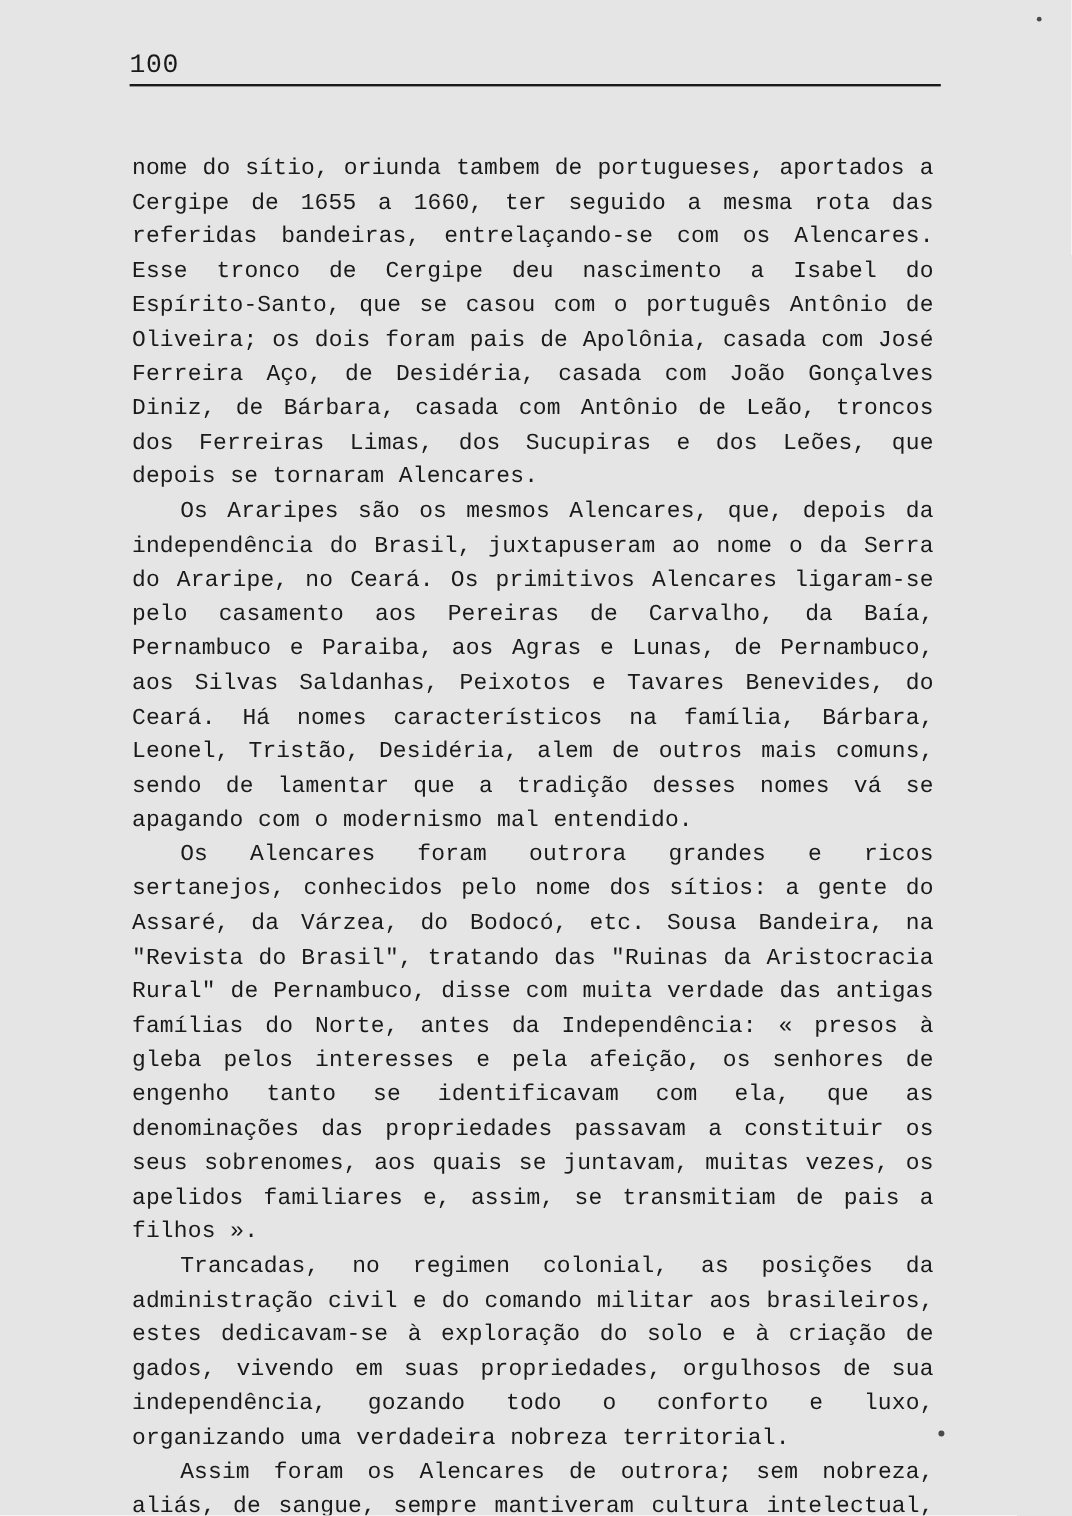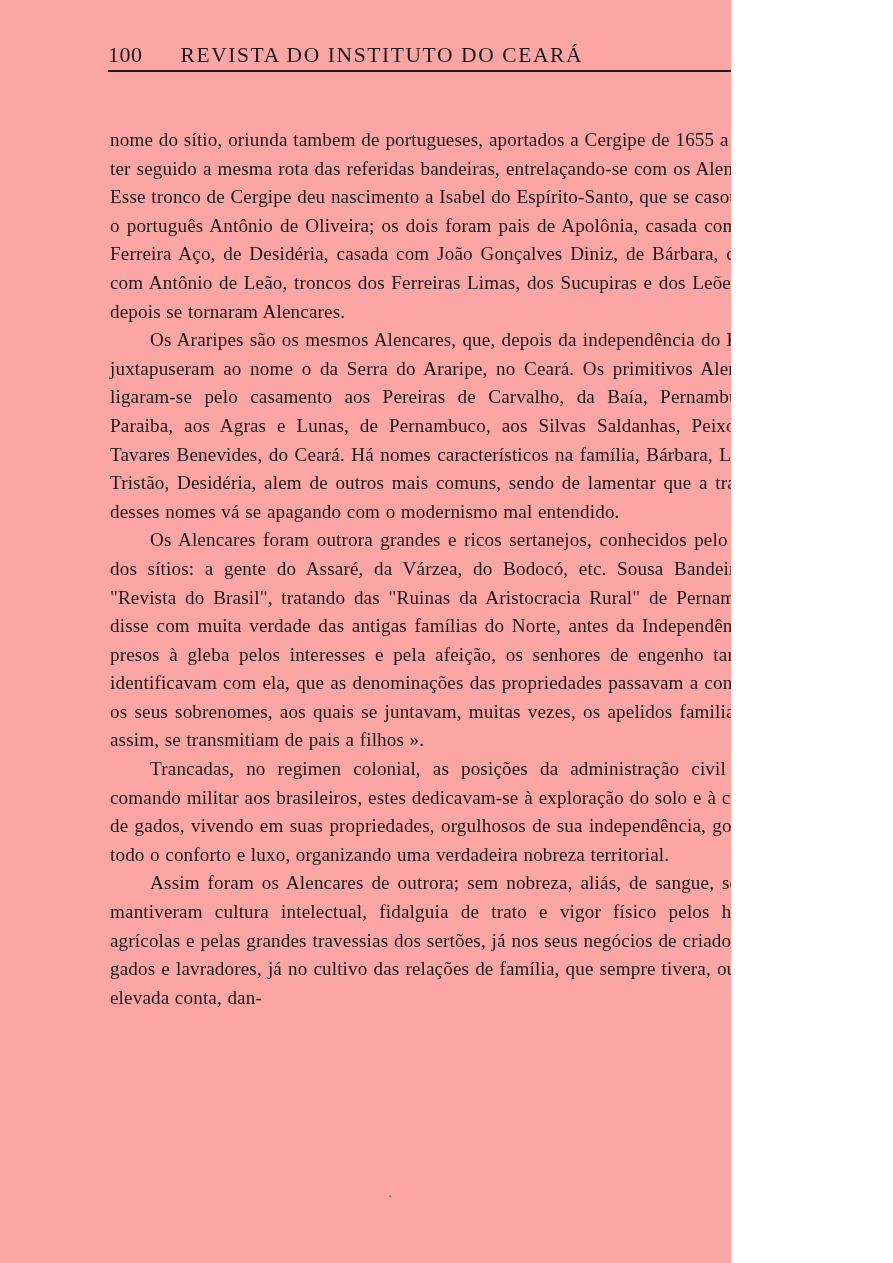--- a/index.html
+++ b/index.html
@@ -2,25 +2,25 @@
 <html><head>
 <meta charset="utf-8">
 <style>
   html, body {
     margin: 0;
     padding: 0;
     background: #ffffff;
   }
   .page {
     position: relative;
-    width: 731px;
+    width: 893px;
     height: 1263px;
-    background: #fca5a5;
+    background: #e5e5e5;
     overflow: hidden;
-    font-family: Liberation Serif, serif;
+    font-family: Liberation Mono, monospace;
     color: #1a1a1a;
   }
   .speck {
     position: absolute;
     background: #4a4a4a;
     border-radius: 50%;
   }
   .speck.s1 { left: 864px; top: 14px; width: 4px; height: 4px; }
   .speck.s2 { left: 782px; top: 1192px; width: 5px; height: 5px; }
 
@@ -77,21 +77,20 @@
 </head>
 <body>
 
 <div class="page">
 
   <div class="speck s1"></div>
   <div class="speck s2"></div>
 
   <div class="header">
     <span class="folio">100</span>
-    <span class="running-title">REVISTA DO INSTITUTO DO CEARÁ</span>
   </div>
 
   <div class="body-text">
     <p>nome do sítio, oriunda tambem de portugueses, aportados a Cergipe de 1655 a 1660, ter seguido a mesma rota das referidas bandeiras, entrelaçando-se com os Alencares. Esse tronco de Cergipe deu nascimento a Isabel do Espírito-Santo, que se casou com o português Antônio de Oliveira; os dois foram pais de Apolônia, casada com José Ferreira Aço, de Desidéria, casada com João Gonçalves Diniz, de Bárbara, casada com Antônio de Leão, troncos dos Ferreiras Limas, dos Sucupiras e dos Leões, que depois se tornaram Alencares.</p>
     <p class="indent">Os Araripes são os mesmos Alencares, que, depois da independência do Brasil, juxtapuseram ao nome o da Serra do Araripe, no Ceará. Os primitivos Alencares ligaram-se pelo casamento aos Pereiras de Carvalho, da Baía, Pernambuco e Paraiba, aos Agras e Lunas, de Pernambuco, aos Silvas Saldanhas, Peixotos e Tavares Benevides, do Ceará. Há nomes característicos na família, Bárbara, Leonel, Tristão, Desidéria, alem de outros mais comuns, sendo de lamentar que a tradição desses nomes vá se apagando com o modernismo mal entendido.</p>
     <p class="indent">Os Alencares foram outrora grandes e ricos sertanejos, conhecidos pelo nome dos sítios: a gente do Assaré, da Várzea, do Bodocó, etc. Sousa Bandeira, na "Revista do Brasil", tratando das "Ruinas da Aristocracia Rural" de Pernambuco, disse com muita verdade das antigas famílias do Norte, antes da Independência: « presos à gleba pelos interesses e pela afeição, os senhores de engenho tanto se identificavam com ela, que as denominações das propriedades passavam a constituir os seus sobrenomes, aos quais se juntavam, muitas vezes, os apelidos familiares e, assim, se transmitiam de pais a filhos ».</p>
     <p class="indent">Trancadas, no regimen colonial, as posições da administração civil e do comando militar aos brasileiros, estes dedicavam-se à exploração do solo e à criação de gados, vivendo em suas propriedades, orgulhosos de sua independência, gozando todo o conforto e luxo, organizando uma verdadeira nobreza territorial.</p>
     <p class="indent">Assim foram os Alencares de outrora; sem nobreza, aliás, de sangue, sempre mantiveram cultura intelectual, fidalguia de trato e vigor físico pelos hábitos agrícolas e pelas grandes travessias dos sertões, já nos seus negócios de criadores de gados e lavradores, já no cultivo das relações de família, que sempre tivera, outrora, elevada conta, dan-</p>
   </div>
 

